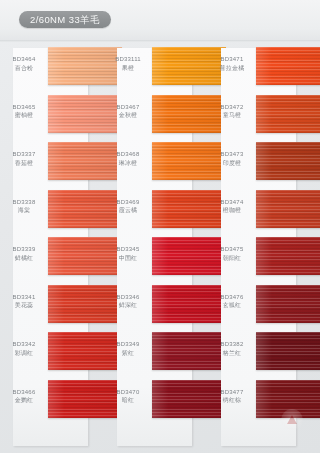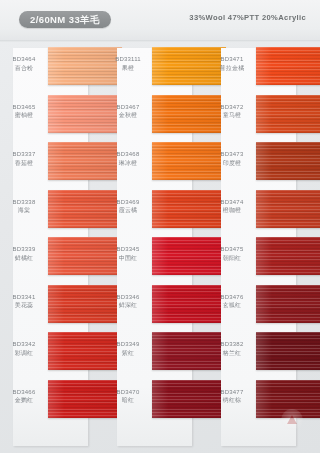--- a/index.html
+++ b/index.html
@@ -22,21 +22,21 @@
   #header-rule{
     position:absolute;left:0;top:40px;width:320px;height:2px;
     background:linear-gradient(180deg,#d6d9db,#e9ebec);
   }
   #spec-badge{
     position:absolute;left:19px;top:11px;
     height:17px;padding:0 11px;
     border-radius:9px;
     background:linear-gradient(180deg,#9a9d9f 0%,#8e9193 55%,#85898b 100%);
     color:#f7f8f8;
-    font-size:9.5px;font-weight:bold;letter-spacing:.4px;
+    font-size:9.5px;font-weight:normal;letter-spacing:.4px;
     line-height:17px;white-space:nowrap;
     box-shadow:0 1px 1px rgba(0,0,0,.12);
   }
   #composition{
     position:absolute;right:14px;top:13px;
     font-size:7.6px;color:#6e7274;letter-spacing:.35px;
     white-space:nowrap;font-weight:bold;
   }
   
   #grid{
@@ -95,21 +95,20 @@
     border-bottom:9px solid rgba(175,45,45,.75);
   }
 </style>
 </head>
 <body>
 
 <div id="card">
 
   <div id="header">
     <div id="spec-badge">2/60NM 33羊毛</div>
-    <div id="composition">33%Wool  47%PTT  20%Acrylic</div>
   </div>
   <div id="header-rule"></div>
 
   <div id="grid">
     <div class="column" id="col-1">
       <div class="col-paper"></div>
     <div class="row" style="top: 2px;">
           <div class="label">
             <span class="code">BD3464</span>
             <span class="cname">百合粉</span>

